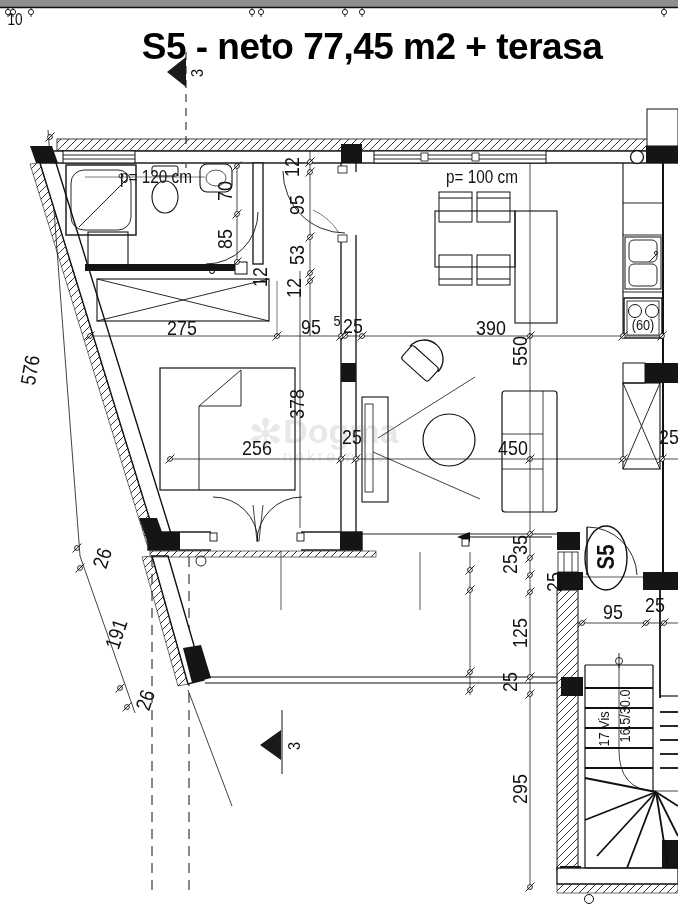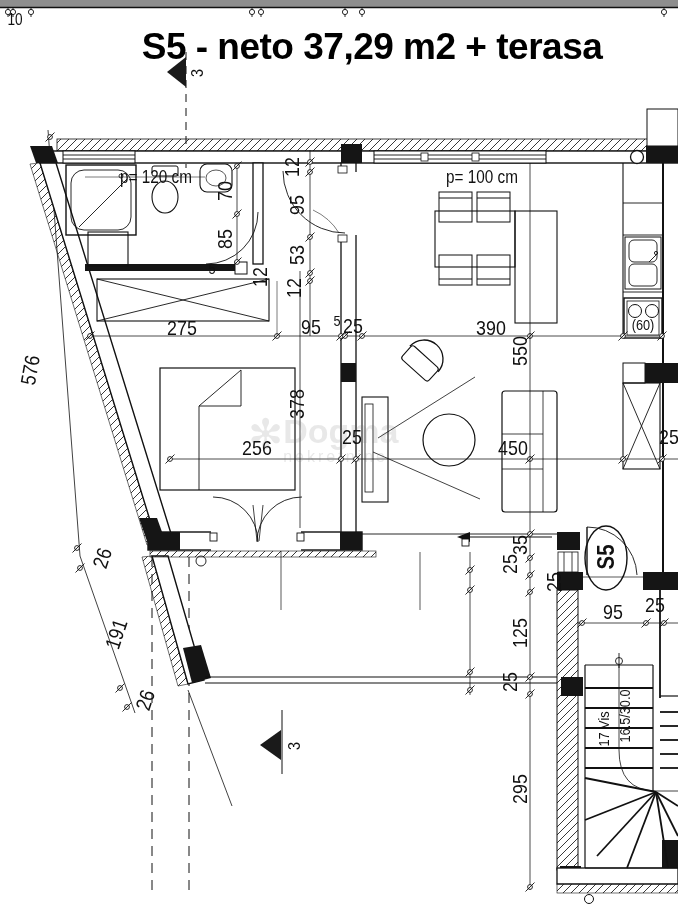--- a/index.html
+++ b/index.html
@@ -309,21 +309,21 @@
     <use href="#tk" x="582" y="623"></use>
         <use href="#tk" x="646" y="623"></use>
         <use href="#tk" x="664" y="623"></use>
     <line x1="277" y1="281" x2="277" y2="336" stroke-width="0.55"></line>
     <line x1="85" y1="177" x2="205" y2="177" stroke-width="0.55"></line>
     <path d="M313,210 Q330,218 339,233" stroke-width="0.55"></path>
   </g>
 </svg>
 
   <div id="title-block">
-    <div>S5 - neto 37,29 m2 + terasa</div>
+    <div>S5 - neto 77,45 m2 + terasa</div>
   </div>
 
   <div id="watermark">
     <span class="flower">✻</span>
     <span class="wm-text">
       <div class="wm-name">Dogma</div>
       <div class="wm-sub">nekretnine</div>
     </span>
   </div>
 

